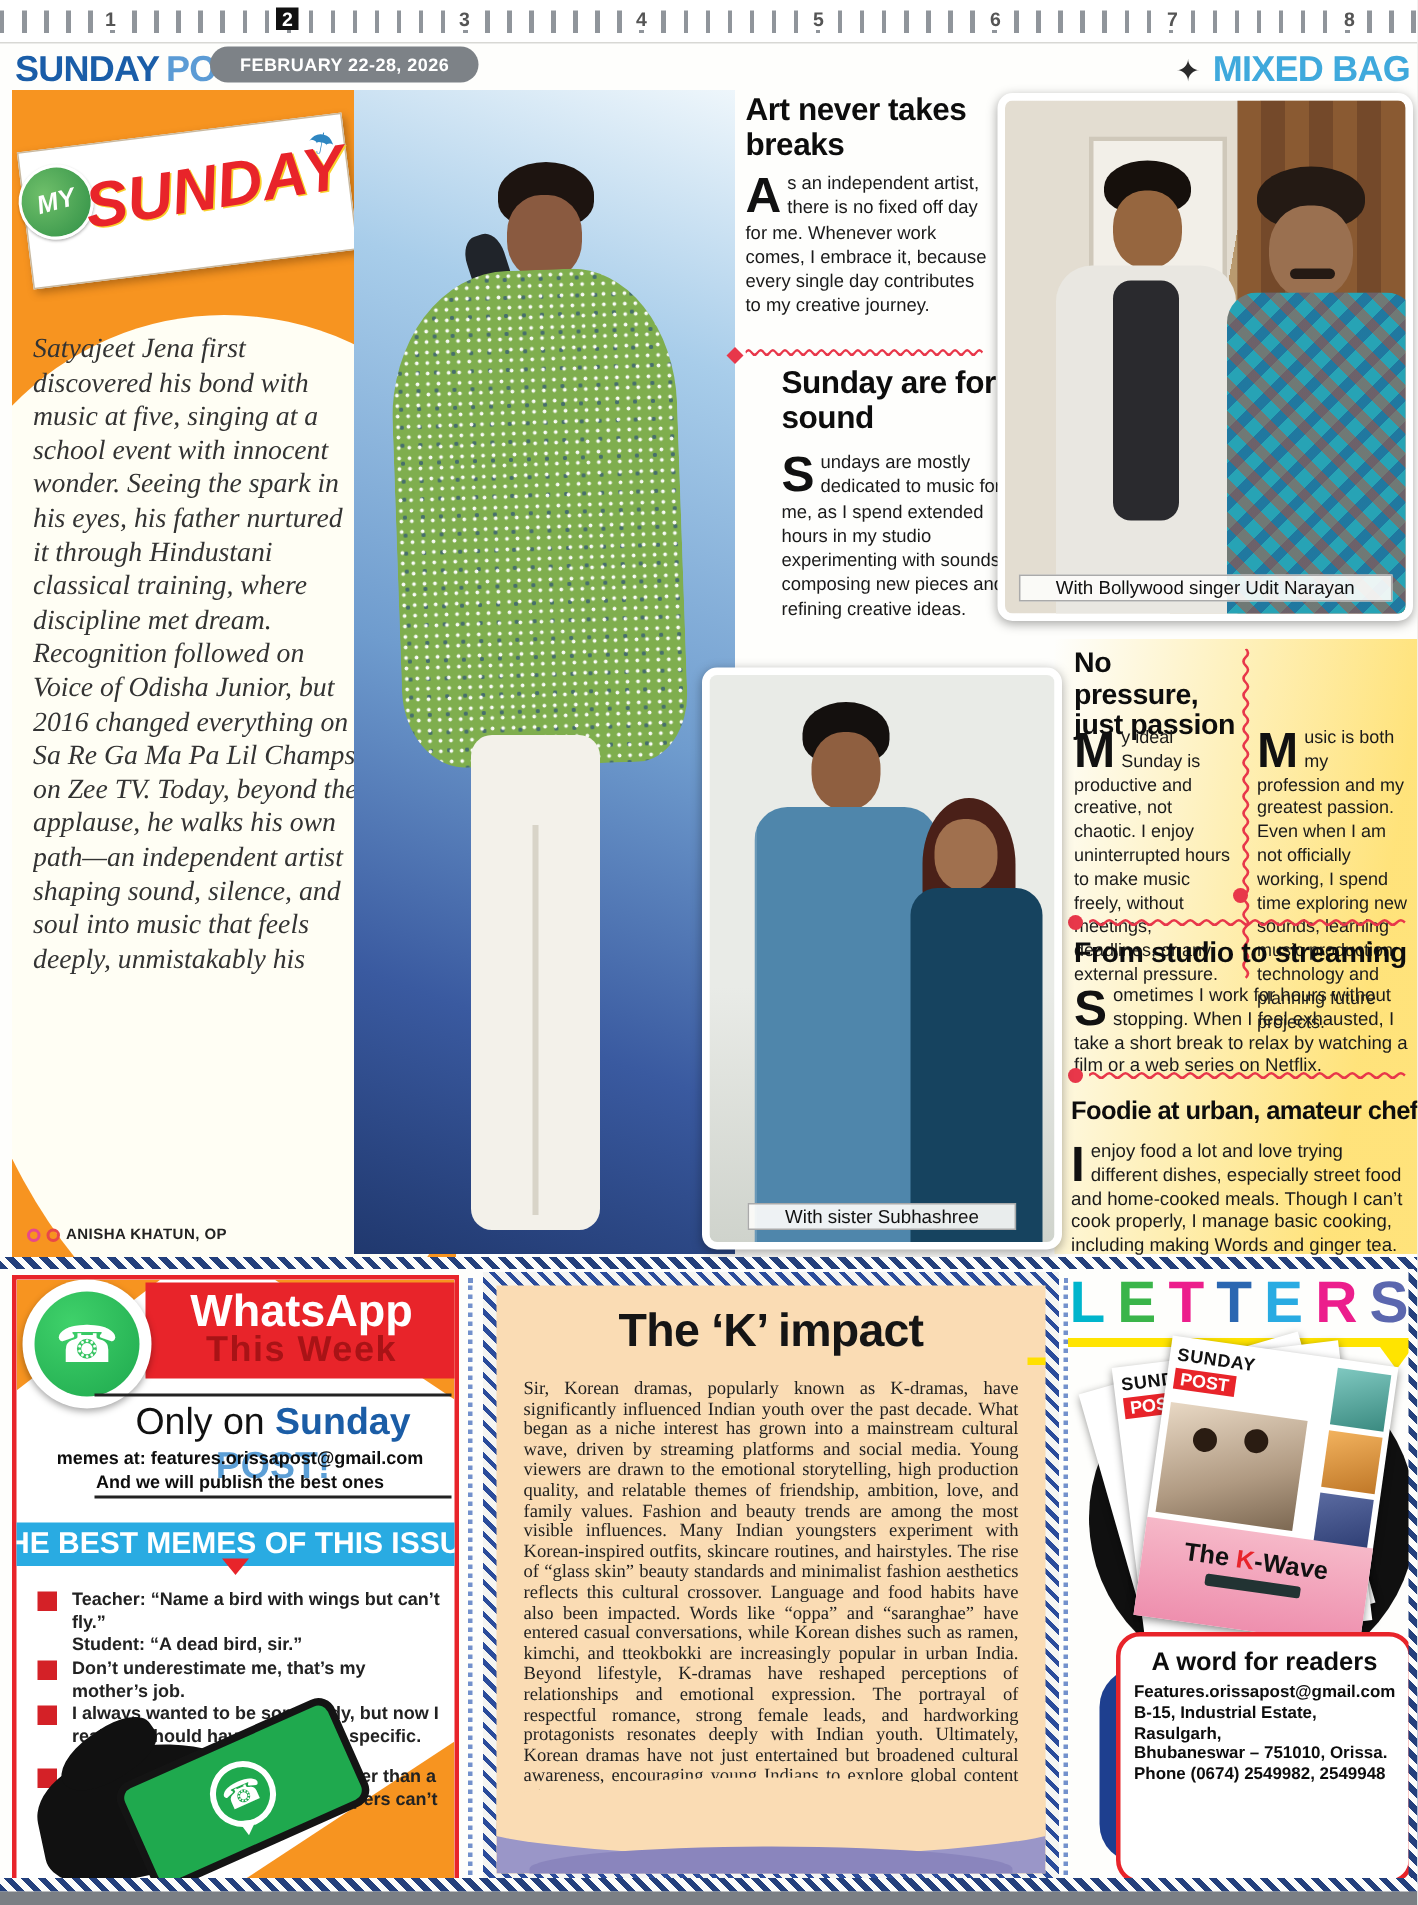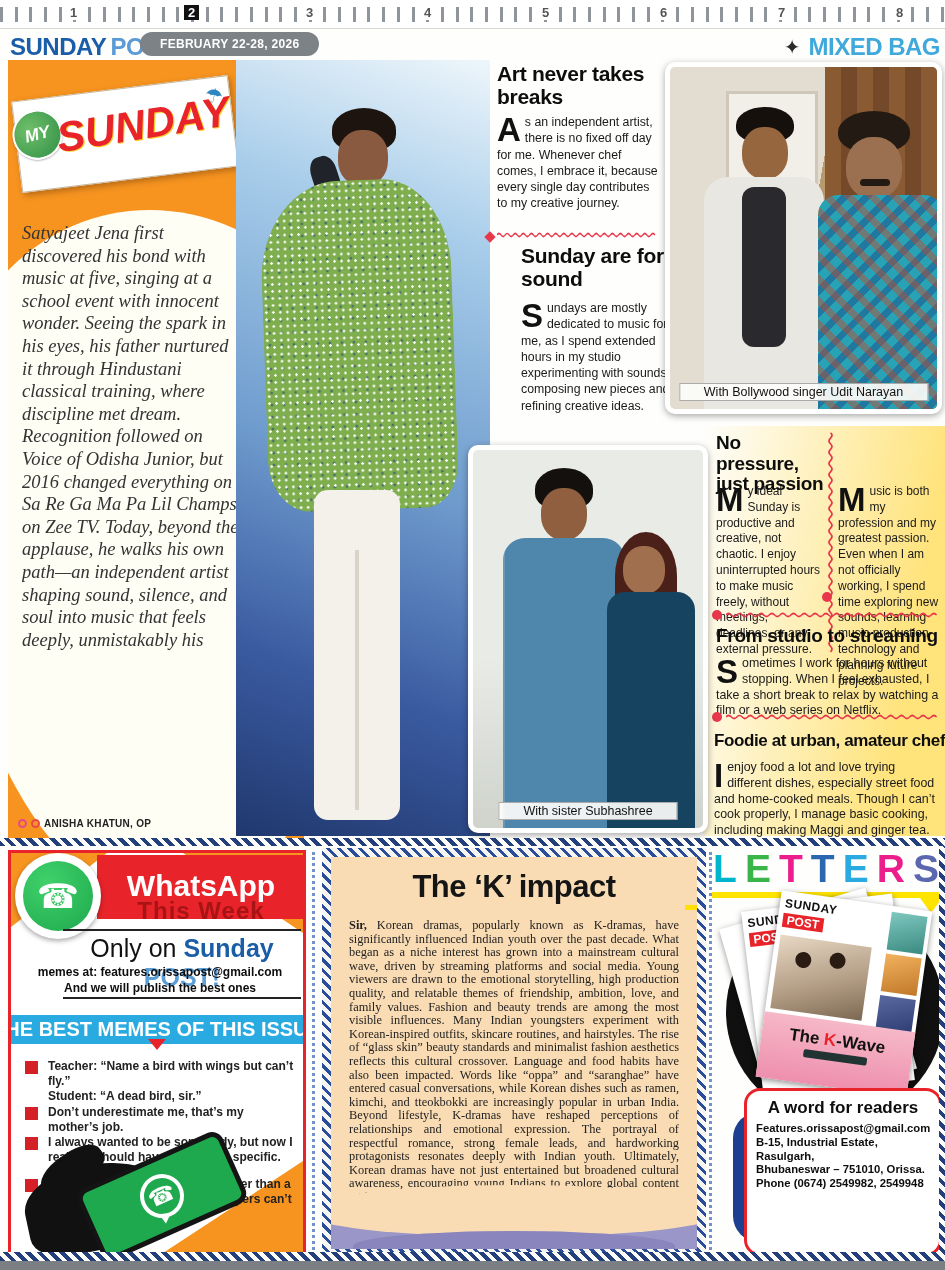--- a/index.html
+++ b/index.html
@@ -98,21 +98,21 @@
   .zigzag-h{background:repeating-linear-gradient(45deg,#24407c 0 4px,#fdfdfb 4px 8px);}
   .zigzag-v{background:repeating-linear-gradient(45deg,#24407c 0 4px,#fdfdfb 4px 8px);}
   .dotsep{width:0;border-left:3px dotted #5b7ec4;opacity:.85;}
 
   
   #wa-box{left:8px;top:850px;width:298px;height:406px;border:3px solid #e8242a;background:#fff;overflow:hidden;}
   #wa-box .tri-tl{position:absolute;left:0;top:0;width:96px;height:74px;background:#f79420;clip-path:polygon(0 0,100% 0,0 100%);}
   #wa-box .tri-tr{position:absolute;right:0;top:0;width:120px;height:80px;background:#f79420;clip-path:polygon(0 0,100% 0,100% 100%);}
   #wa-box .tri-br{position:absolute;right:0;bottom:0;width:140px;height:92px;background:#f79420;clip-path:polygon(100% 0,100% 100%,0 100%);}
   #wa-banner{position:absolute;left:86px;top:2px;width:208px;height:64px;background:#e8242a;}
-  #wa-banner .t1{color:#fff;font-weight:800;font-size:30px;text-align:center;margin-top:14px;}
+  #wa-banner .t1{color:#fff;font-weight:800;font-size:30px;text-align:center;margin-top:3px;}
   #wa-banner .t2{color:#a81316;font-weight:800;font-size:24px;text-align:center;margin-top:-6px;letter-spacing:1px;}
   #wa-logo{position:absolute;left:4px;top:0px;width:86px;height:86px;border-radius:50%;background:#fff;
       box-shadow:0 2px 5px rgba(0,0,0,.35);display:flex;align-items:center;justify-content:center;}
   #wa-logo .g{width:70px;height:70px;border-radius:50%;background:radial-gradient(circle at 35% 30%,#3fd16a,#1fa94e);
       display:flex;align-items:center;justify-content:center;color:#fff;font-size:34px;}
   #onlyon{position:absolute;left:52px;top:76px;width:238px;border-top:2px solid #222;border-bottom:2px solid #222;
       text-align:center;font-size:25px;padding:3px 0 5px 0;}
   #onlyon .a{color:#111;} #onlyon .b{font-weight:800;color:#1b5da6;} #onlyon .c{font-weight:800;color:#5c9fd6;}
   #sendin{position:absolute;left:8px;top:112px;width:282px;text-align:center;font-size:12px;font-weight:700;line-height:15.5px;color:#0d0d0d;}
   #memes-banner{position:absolute;left:50%;top:162px;transform:translateX(-50%);background:#29abe2;color:#fff;
@@ -134,21 +134,21 @@
       border-left:6px solid transparent;border-right:6px solid transparent;border-top:10px solid #fff;transform:rotate(18deg);}
 
   
   #k-box{left:322px;top:848px;width:384px;height:410px;padding:9px;
       background:repeating-linear-gradient(45deg,#2b4c9b 0 3px,#f5f5f2 3px 7.5px);}
   #k-inner{position:relative;width:100%;height:100%;background:#fadcb4;overflow:hidden;}
   #k-title{text-align:center;font-size:31px;font-weight:800;letter-spacing:-0.5px;color:#151515;margin-top:12px;}
   #k-dash{position:absolute;right:-4px;top:48px;width:16px;height:5px;background:#ffe000;}
   #k-body{position:absolute;left:18px;top:62px;width:330px;height:288px;overflow:hidden;
       font-family:"Liberation Serif",serif;font-size:12.4px;line-height:13.6px;text-align:justify;color:#222;}
-  #k-body .lead{font-weight:700;}
+  #k-body .lead{font-weight:400;}
   #k-byline{position:absolute;right:28px;top:352px;font-size:13.5px;color:#111;}
   #k-byline .b{font-weight:800;}
   #k-lav{position:absolute;left:0;right:0;bottom:0;height:34px;background:#9a96c8;}
   #k-lav:before{content:"";position:absolute;left:-8%;top:-30px;width:116%;height:52px;background:#fadcb4;border-radius:50%;}
   #k-lav:after{content:"";position:absolute;left:6%;top:16px;width:88%;height:30px;background:#8a85bd;border-radius:50% 50% 0 0;}
 
   
   #letters-title{left:713px;top:849px;width:226px;display:flex;justify-content:space-between;
       font-size:39px;font-weight:700;line-height:1;}
   #letters-rule{left:712px;top:892px;width:228px;height:6px;background:#ffe400;}
@@ -231,21 +231,21 @@
   <div class="abs" id="main-photo">
     <div class="hair"></div>
     <div class="head"></div>
     <div class="mic"></div>
     <div class="jacket"></div>
     <div class="pants"></div>
   </div>
 
   <div class="abs h-sec" style="left:497px;top:63px;width:170px;font-size:21px;">Art never takes breaks</div>
   <div class="abs sec-body" style="left:497px;top:114px;width:162px;">
-    <span class="dropcap">A</span><span>s an independent artist, there is no fixed off day for me. Whenever chef comes, I embrace it, because every single day contributes to my creative journey.</span>
+    <span class="dropcap">A</span><span>s an independent artist, there is no fixed off day for me. Whenever work comes, I embrace it, because every single day contributes to my creative journey.</span>
   </div>
   <div class="abs rdiamond" style="left:486px;top:233px;"></div>
   <div class="abs wavy" style="left:497px;top:232px;width:162px;">
     <svg viewBox="0 0 240 6" preserveAspectRatio="none">
         <path d="M0 3 q3 -3 6 0 t6 0 t6 0 t6 0 t6 0 t6 0 t6 0 t6 0 t6 0 t6 0 t6 0 t6 0 t6 0 t6 0 t6 0 t6 0 t6 0 t6 0 t6 0 t6 0 t6 0 t6 0 t6 0 t6 0 t6 0 t6 0 t6 0 t6 0 t6 0 t6 0 t6 0 t6 0 t6 0 t6 0 t6 0 t6 0 t6 0 t6 0 t6 0" stroke="#e8374a" stroke-width="1.7" fill="none"></path>
       </svg>
   </div>
 
   <div class="abs h-sec" style="left:521px;top:245px;width:150px;font-size:21px;">Sunday are for sound</div>
   <div class="abs sec-body" style="left:521px;top:300px;width:150px;">
@@ -297,21 +297,21 @@
 
   <div class="abs rdot" style="left:712px;top:712px;"></div>
   <div class="abs wavy" style="left:726px;top:714px;width:216px;">
     <svg viewBox="0 0 240 6" preserveAspectRatio="none">
         <path d="M0 3 q3 -3 6 0 t6 0 t6 0 t6 0 t6 0 t6 0 t6 0 t6 0 t6 0 t6 0 t6 0 t6 0 t6 0 t6 0 t6 0 t6 0 t6 0 t6 0 t6 0 t6 0 t6 0 t6 0 t6 0 t6 0 t6 0 t6 0 t6 0 t6 0 t6 0 t6 0 t6 0 t6 0 t6 0 t6 0 t6 0 t6 0 t6 0 t6 0 t6 0" stroke="#e8374a" stroke-width="1.7" fill="none"></path>
       </svg>
   </div>
 
   <div class="abs h-sec" style="left:714px;top:732px;width:232px;font-size:17px;letter-spacing:-0.4px;">Foodie at urban, amateur chef</div>
   <div class="abs sec-body" style="left:714px;top:760px;width:228px;font-size:12.4px;line-height:15.8px;">
-    <span class="dropcap">I</span><span>enjoy food a lot and love trying different dishes, especially street food and home-cooked meals. Though I can’t cook properly, I manage basic cooking, including making Maggi and ginger tea.</span>
+    <span class="dropcap">I</span><span>enjoy food a lot and love trying different dishes, especially street food and home-cooked meals. Though I can’t cook properly, I manage basic cooking, including making Words and ginger tea.</span>
   </div>
 
   <div class="abs photo-frame" id="sis-photo">
     <div class="ph"></div>
     <div class="g1hair"></div>
     <div class="g1h"></div>
     <div class="g1b"></div>
     <div class="g2hair"></div>
     <div class="g2h"></div>
     <div class="g2b"></div>

